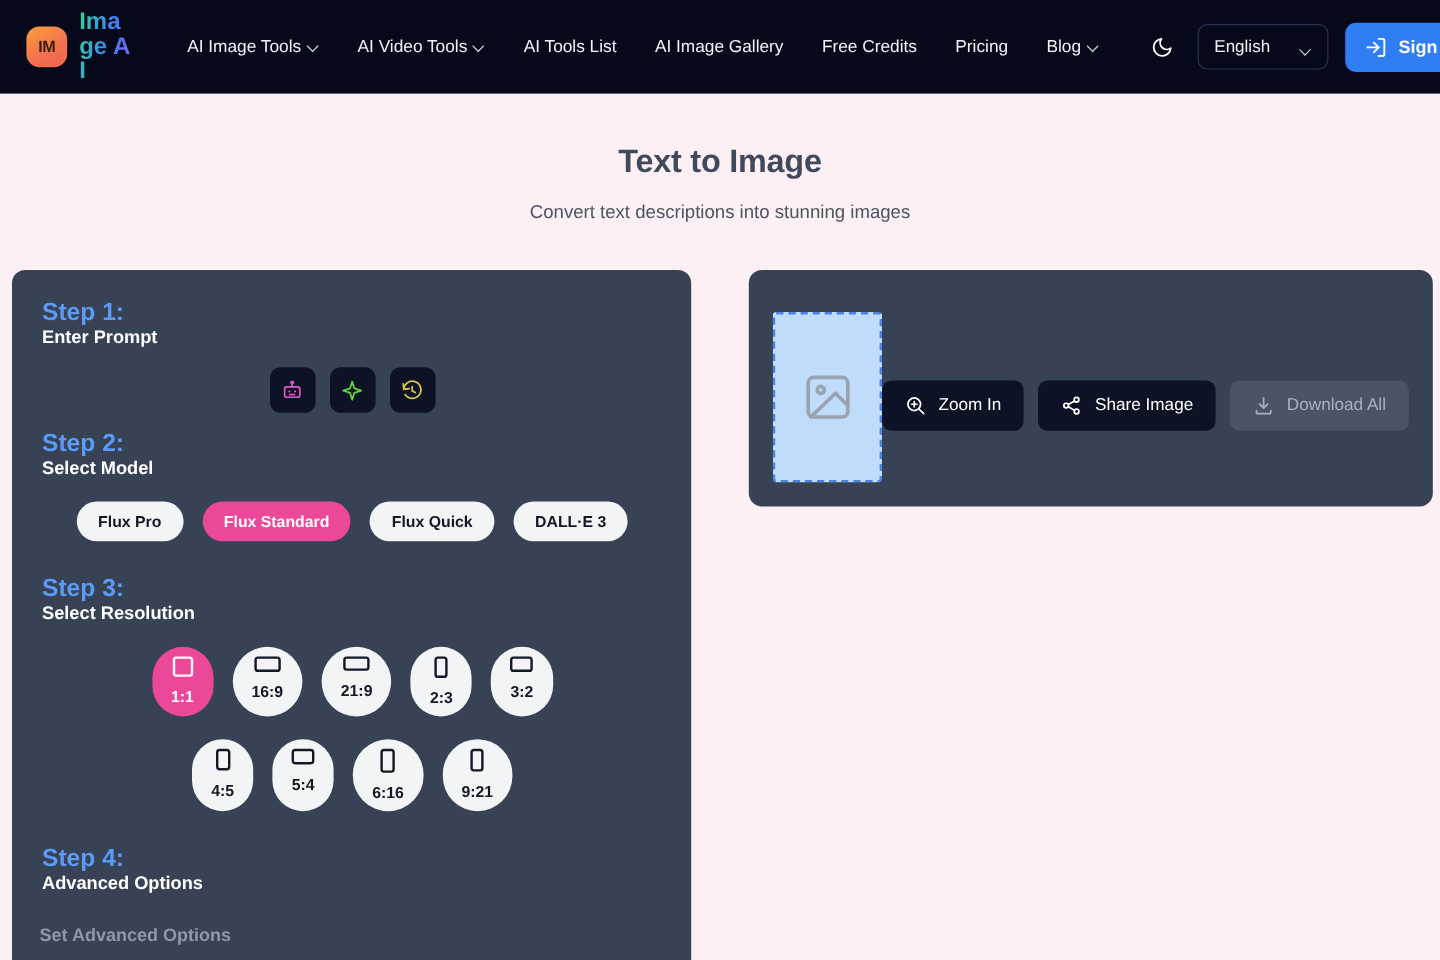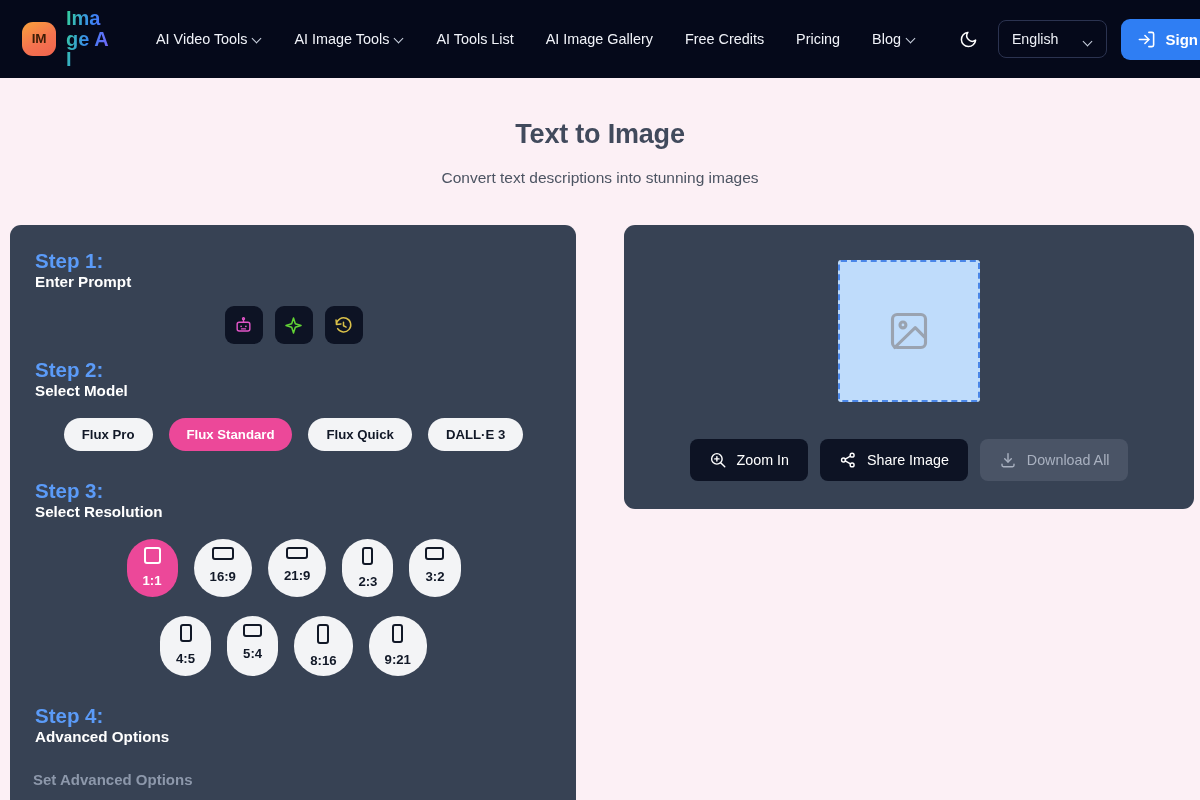--- a/index.html
+++ b/index.html
@@ -139,21 +139,21 @@
   .chip.selected { background: #ec4899; color: #ffffff; }
   .chip.res { padding: 8px 16px; flex-direction: column; }
 
   .ico-rect { border: 2.2px solid #111827; border-radius: 3px; display:block; }
   .chip.selected .ico-rect { border-color: #ffffff; }
 
   .step-sec { margin-top: 28px; }
   .below-cut { color: #8d98ab; font-size: 15px; font-weight: bold; margin-top: 26px; }
 
   
-  .preview-wrap { display: flex; flex-direction: column; align-items: center; }
+  .preview-wrap { display: flex; flex-direction: row; align-items: center; }
   .img-placeholder {
     width: 142px; height: 142px;
     background: #bfdcfb;
     border: 2px dashed #4a86e8;
     border-radius: 3px;
     display: flex; align-items: center; justify-content: center;
     margin-top: 15px;
   }
   .action-row { display: flex; gap: 12px; margin-top: 37px; margin-bottom: 8px; }
   .action-btn {
@@ -170,25 +170,25 @@
 <body>
 
 <div class="header">
   <div class="brand">
     <div class="brand-mark">IM</div>
     <div class="brand-text">Image AI</div>
   </div>
 
   <nav class="nav">
     <div class="nav-item">
+      <span>AI Image Tools</span>
+      <span class="caret"></span>
+    </div>
+    <div class="nav-item">
       <span>AI Video Tools</span>
-      <span class="caret"></span>
-    </div>
-    <div class="nav-item">
-      <span>AI Image Tools</span>
       <span class="caret"></span>
     </div>
     <div class="nav-item">
       <span>AI Tools List</span>
     </div>
     <div class="nav-item">
       <span>AI Image Gallery</span>
     </div>
     <div class="nav-item">
       <span>Free Credits</span>
@@ -318,21 +318,21 @@
         <div class="chip res">
           <span class="ico-rect" style="width:12px;height:18px"></span>
           <span>4:5</span>
         </div>
         <div class="chip res">
           <span class="ico-rect" style="width:19px;height:13px"></span>
           <span>5:4</span>
         </div>
         <div class="chip res">
           <span class="ico-rect" style="width:12px;height:20px"></span>
-          <span>8:16</span>
+          <span>6:16</span>
         </div>
         <div class="chip res">
           <span class="ico-rect" style="width:11px;height:19px"></span>
           <span>9:21</span>
         </div>
       </div>
     </div>
 
     
     <div class="step-sec">

